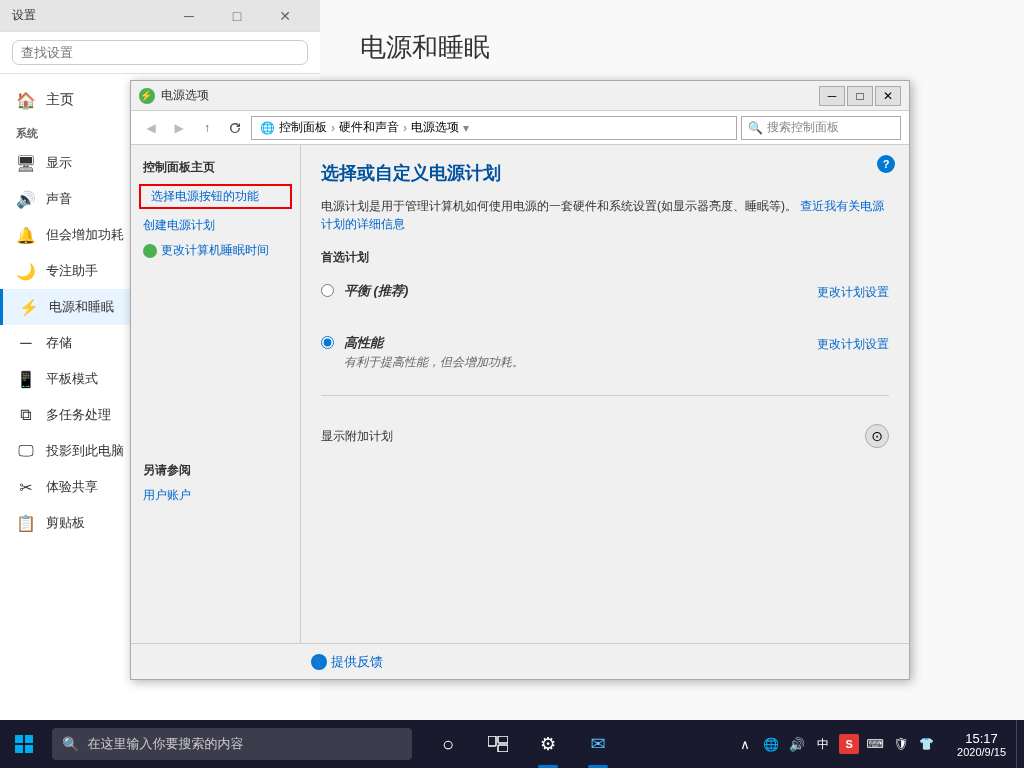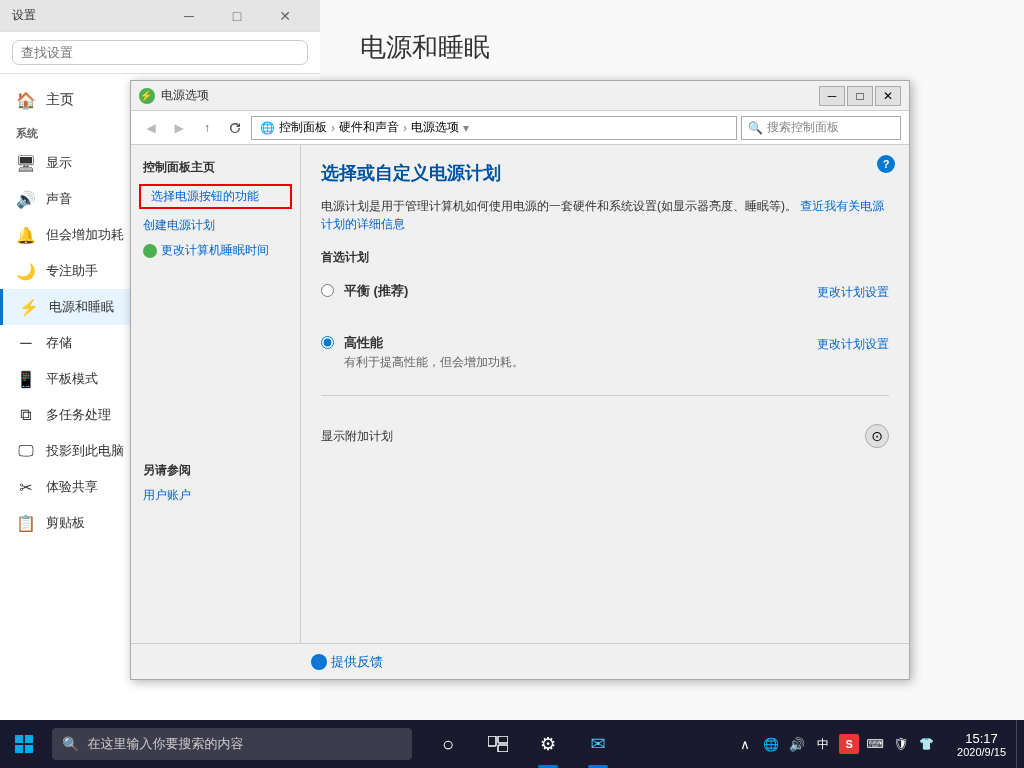--- a/index.html
+++ b/index.html
@@ -294,21 +294,21 @@
       display: flex;
       align-items: flex-start;
       margin-bottom: 16px;
       padding: 8px 0;
     }
     .plan-radio {
       margin-right: 10px;
       margin-top: 2px;
       accent-color: #0078d4;
     }
-    .plan-info { flex: 1; }
+    .plan-info { flex: 1; font-style: italic; }
     .plan-name {
       font-size: 13px;
       color: #333;
       font-weight: bold;
       margin-bottom: 2px;
     }
     .plan-desc {
       font-size: 12px;
       color: #666;
     }

